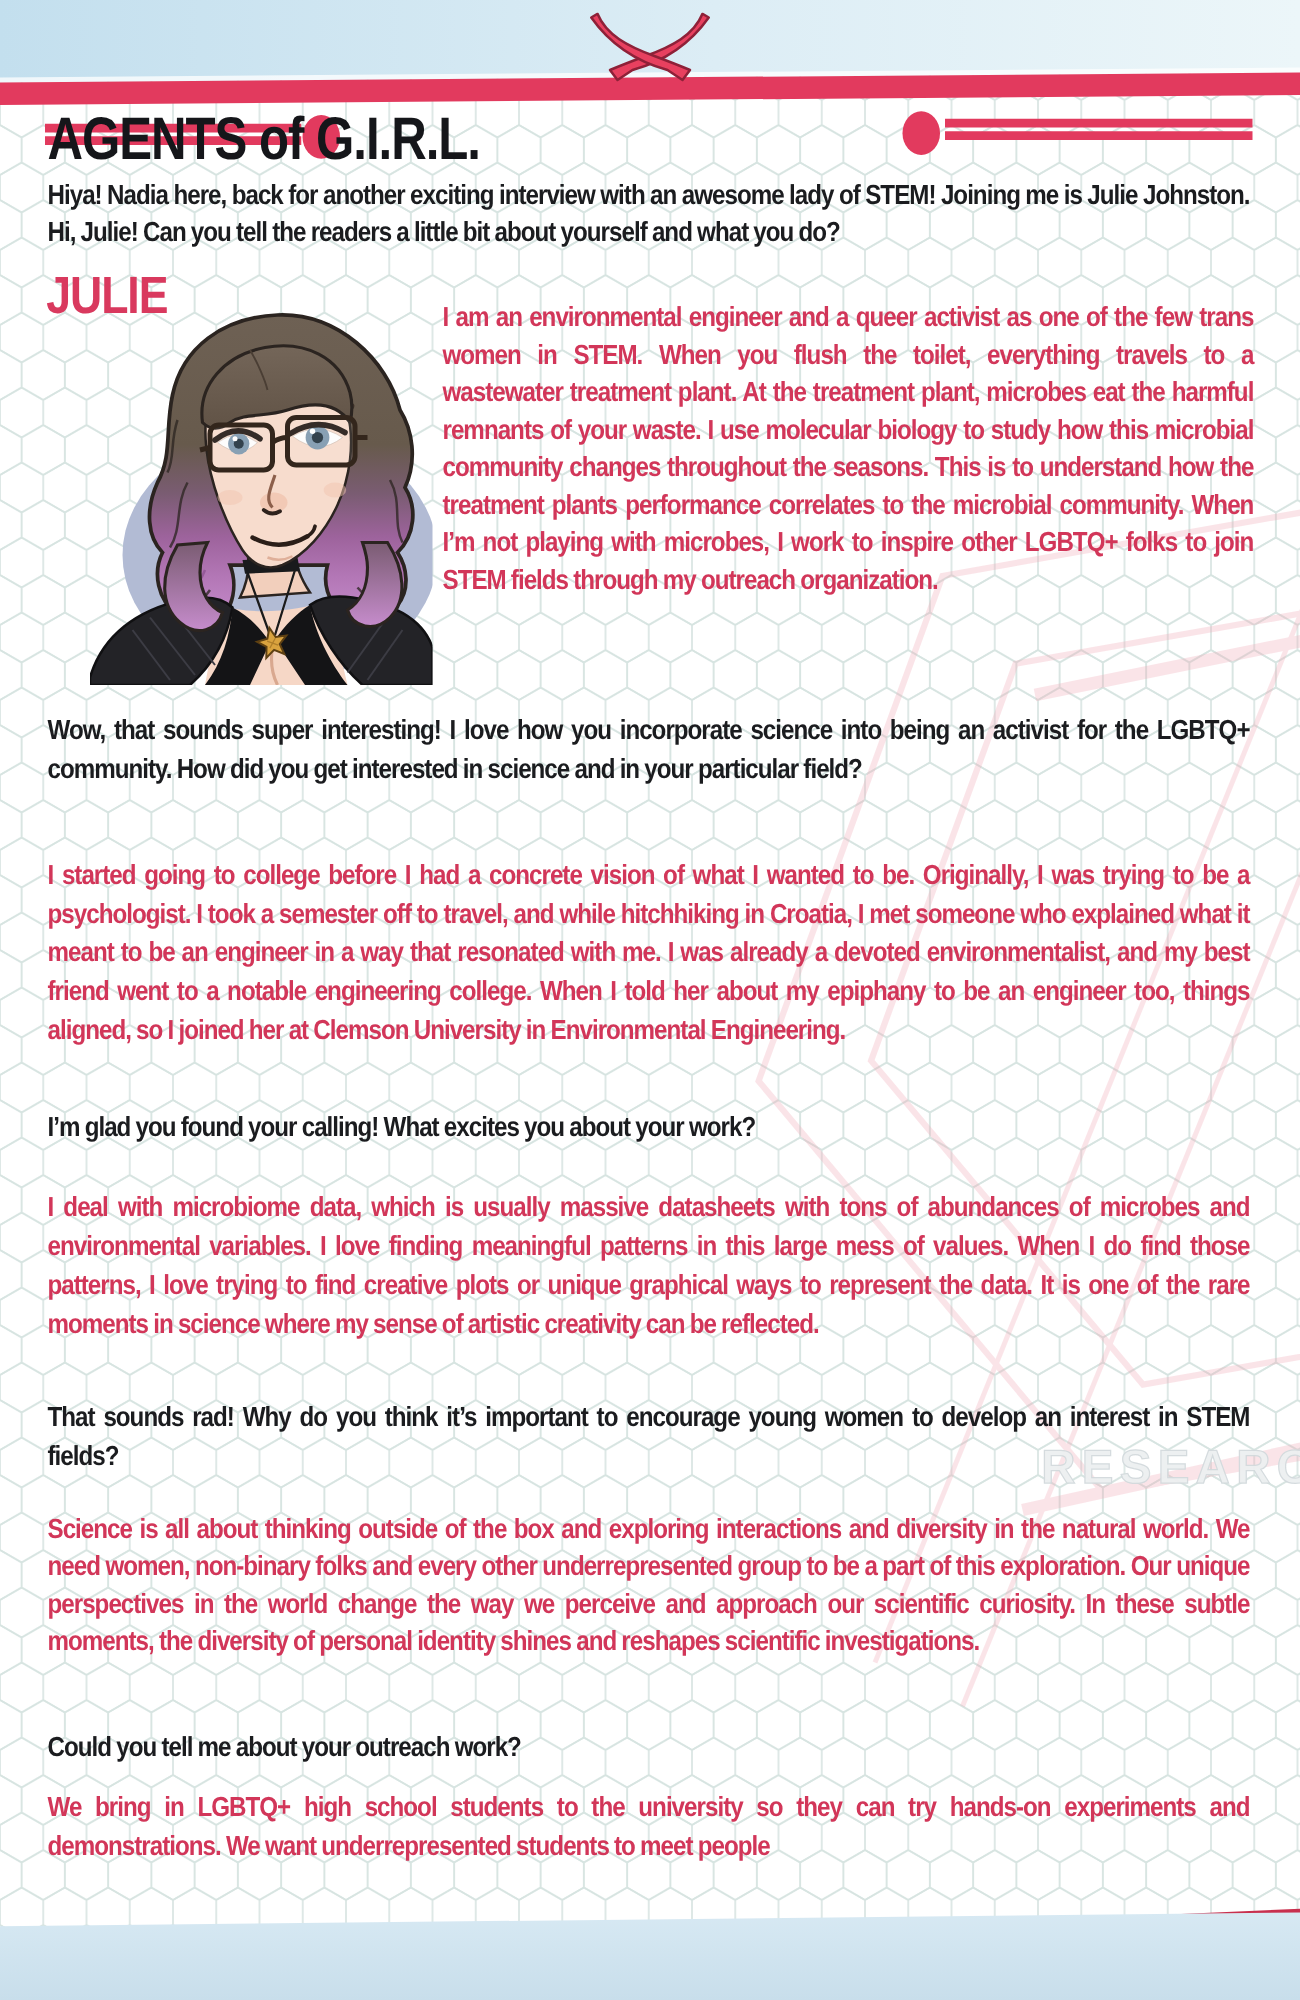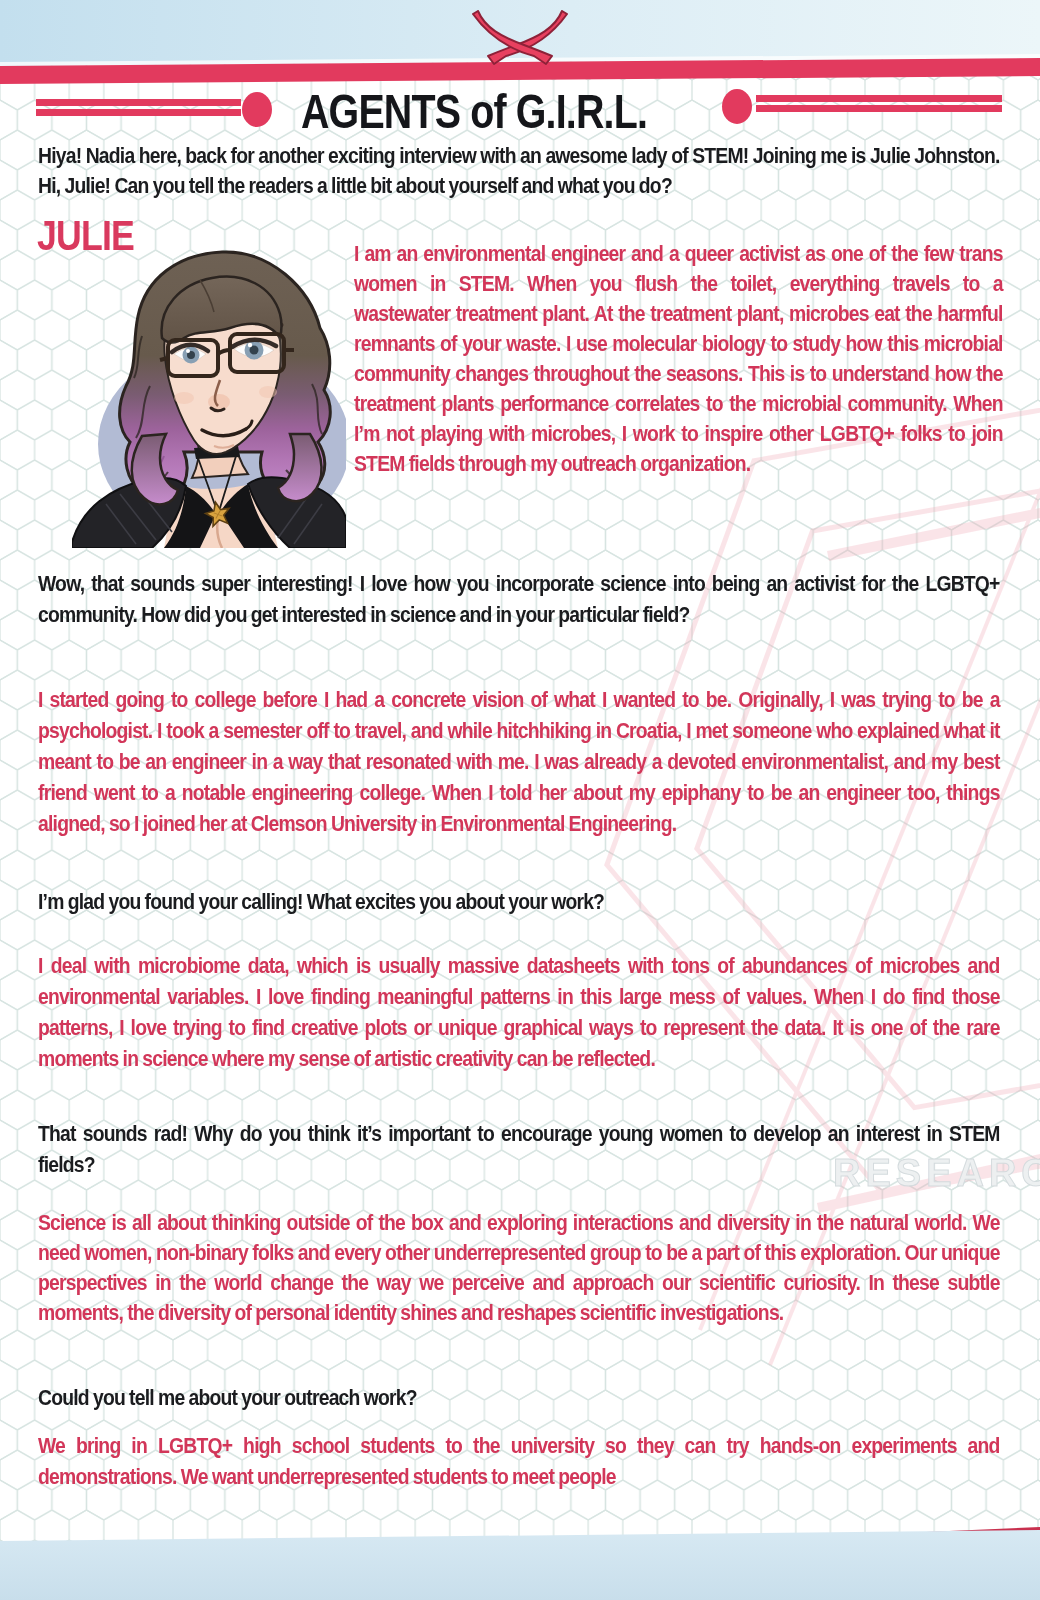--- a/index.html
+++ b/index.html
@@ -4,21 +4,21 @@
 <style>
   html,body{margin:0;padding:0;background:#9aa4ab;}
   .page{
     position:relative; width:1040px; height:1600px; margin:0 auto;
     background:#ffffff; overflow:hidden;
     font-family:"Liberation Sans","DejaVu Sans",sans-serif;
   }
   .bg-svg{position:absolute;left:0;top:0;width:1040px;height:1600px;}
   .logo-svg{position:absolute;left:468px;top:10px;width:104px;height:56px;}
 
-  .title-wrap{position:absolute;left:0;top:84px;width:948px;text-align:center;}
+  .title-wrap{position:absolute;left:0;top:84px;width:948px;text-align:left;}
   .page-title{
     display:inline-block;margin:0;font-size:48px;font-weight:bold;color:#15161a;
     letter-spacing:-1px;transform:scaleX(0.82);transform-origin:center top;white-space:nowrap;
   }
   .deco-bar{position:absolute;height:7px;background:#e23a5e;}
   .deco-dot{position:absolute;width:30px;height:35px;border-radius:50%;background:#e23a5e;}
 
   .txt{
     position:absolute;margin:0;font-weight:bold;font-size:22px;line-height:31px;
     letter-spacing:-0.9px;word-spacing:-0.5px;text-align:justify;

